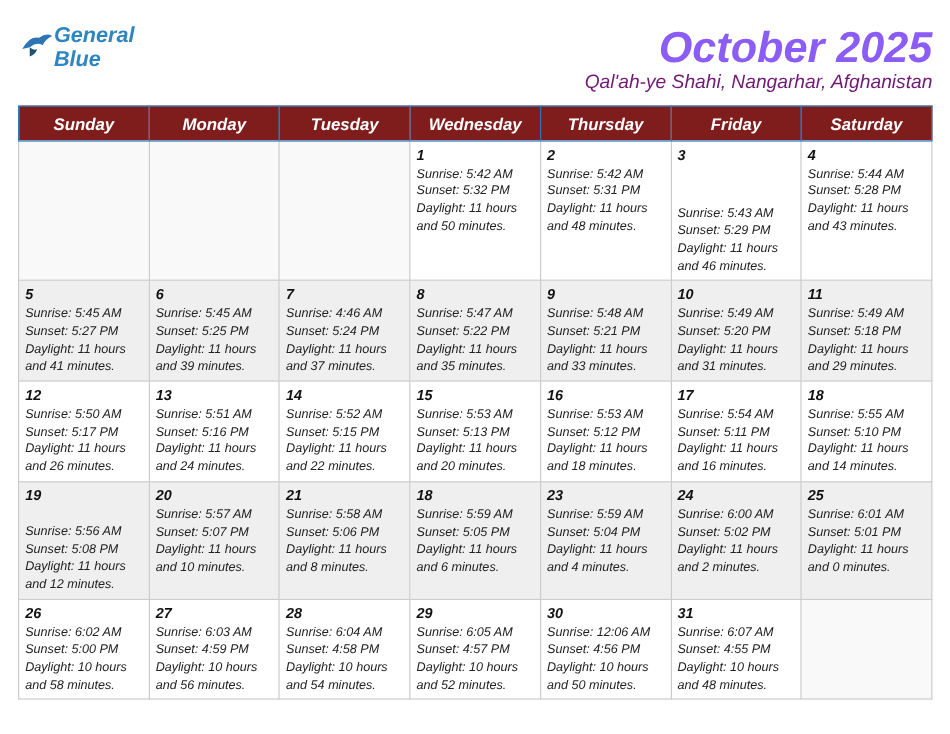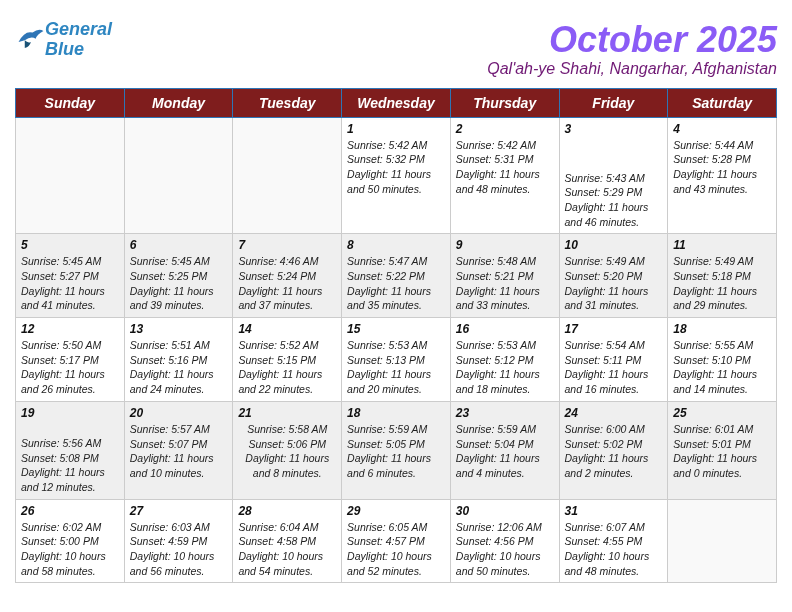--- a/index.html
+++ b/index.html
@@ -282,21 +282,21 @@
           </td>
           <td>
             <div class="day-number">20</div>
             <div class="day-info" style="white-space: pre-line;">Sunrise: 5:57 AM
 Sunset: 5:07 PM
 Daylight: 11 hours
 and 10 minutes.</div>
           </td>
           <td>
             <div class="day-number">21</div>
-            <div class="day-info" style="white-space: pre-line; text-align: center;">Sunrise: 5:58 AM
+            <div class="day-info" style="white-space: pre-line;">Sunrise: 5:58 AM
 Sunset: 5:06 PM
 Daylight: 11 hours
 and 8 minutes.</div>
           </td>
           <td>
             <div class="day-number">18</div>
             <div class="day-info" style="white-space: pre-line;">Sunrise: 5:59 AM
 Sunset: 5:05 PM
 Daylight: 11 hours
 and 6 minutes.</div>

